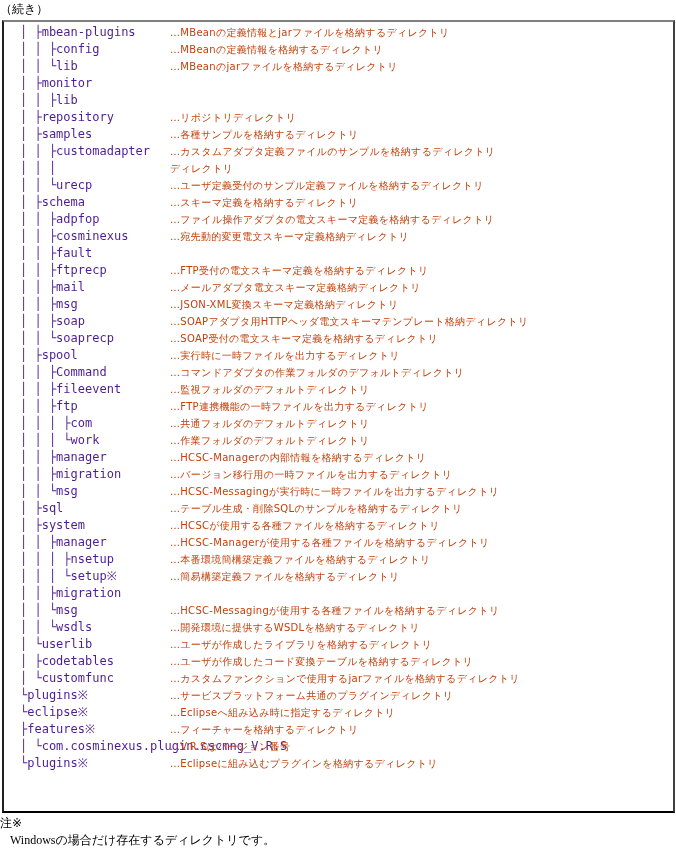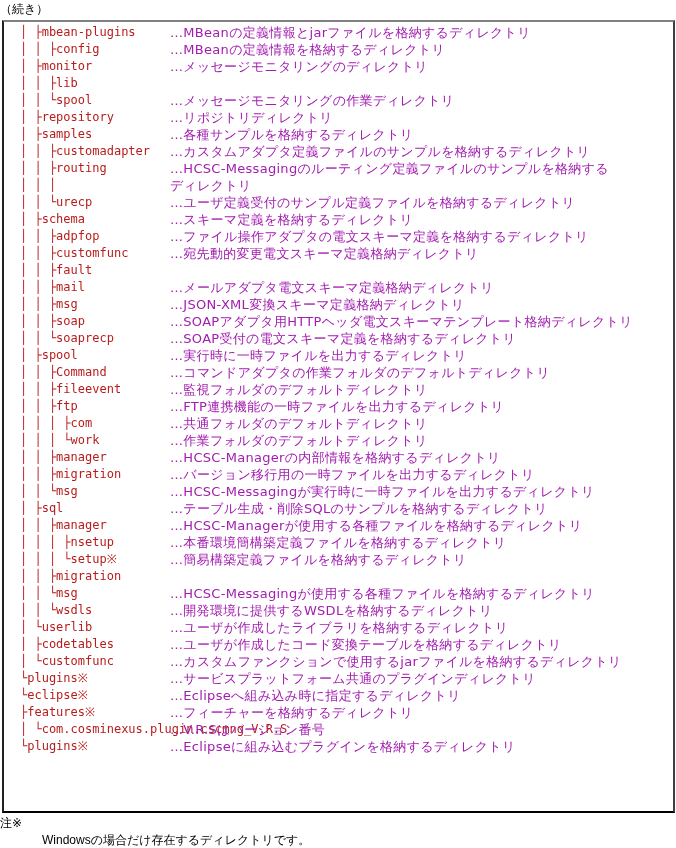--- a/index.html
+++ b/index.html
@@ -20,100 +20,99 @@
     border-bottom: 2px solid #000000;
     box-sizing: content-box;
   }
   .rows { position: absolute; left: 0; top: 2px; right: 0; }
   .row {
     position: relative; height: 17px; line-height: 17px; white-space: nowrap;
   }
   .tree {
     position: absolute; left: 16px; top: 0;
     font-family: "DejaVu Sans Mono", monospace; font-size: 12px;
-    letter-spacing: 0px; color: #b91c1c;
+    letter-spacing: 0px; color: #4c1d95;
   }
   .desc {
     position: absolute; left: 166px; top: 0;
-    font-family: "DejaVu Sans", sans-serif; font-size: 13px; color: #a21caf;
+    font-family: "DejaVu Sans", sans-serif; font-size: 10px; color: #c2410c;
     letter-spacing: 0.3px;
   }
   .note-title {
     position: absolute; left: 0; top: 815px; height: 16px; line-height: 16px;
     font-family: "DejaVu Sans", sans-serif; font-size: 12px;
   }
   .note-body {
     position: absolute; left: 10px; top: 832px; height: 16px; line-height: 16px;
-    font-family: Liberation Sans, sans-serif; font-size: 12px; margin-left: 32px;
+    font-family: Liberation Serif, serif; font-size: 12px;
   }
 </style>
 </head>
 <body>
 
 <div class="caption">（続き）</div>
 
 <div class="box">
   <div class="rows" id="rows">
       <div class="row">
         <span class="tree">│ ├mbean-plugins</span>
         <span class="desc">…MBeanの定義情報とjarファイルを格納するディレクトリ</span>
       </div>
       <div class="row">
         <span class="tree">│ │ ├config</span>
         <span class="desc">…MBeanの定義情報を格納するディレクトリ</span>
       </div>
       <div class="row">
+        <span class="tree">│ │ └lib</span>
+        <span class="desc">…MBeanのjarファイルを格納するディレクトリ</span>
+      </div>
+      <div class="row">
         <span class="tree">│ ├monitor</span>
-        <span class="desc">…メッセージモニタリングのディレクトリ</span>
       </div>
       <div class="row">
         <span class="tree">│ │ ├lib</span>
-      </div>
-      <div class="row">
-        <span class="tree">│ │ └spool</span>
-        <span class="desc">…メッセージモニタリングの作業ディレクトリ</span>
       </div>
       <div class="row">
         <span class="tree">│ ├repository</span>
         <span class="desc">…リポジトリディレクトリ</span>
       </div>
       <div class="row">
         <span class="tree">│ ├samples</span>
         <span class="desc">…各種サンプルを格納するディレクトリ</span>
       </div>
       <div class="row">
         <span class="tree">│ │ ├customadapter</span>
         <span class="desc">…カスタムアダプタ定義ファイルのサンプルを格納するディレクトリ</span>
       </div>
       <div class="row">
-        <span class="tree">│ │ ├routing</span>
-        <span class="desc">…HCSC-Messagingのルーティング定義ファイルのサンプルを格納する</span>
-      </div>
-      <div class="row">
         <span class="tree">│ │ │</span>
         <span class="desc">  ディレクトリ</span>
       </div>
       <div class="row">
         <span class="tree">│ │ └urecp</span>
         <span class="desc">…ユーザ定義受付のサンプル定義ファイルを格納するディレクトリ</span>
       </div>
       <div class="row">
         <span class="tree">│ ├schema</span>
         <span class="desc">…スキーマ定義を格納するディレクトリ</span>
       </div>
       <div class="row">
         <span class="tree">│ │ ├adpfop</span>
         <span class="desc">…ファイル操作アダプタの電文スキーマ定義を格納するディレクトリ</span>
       </div>
       <div class="row">
-        <span class="tree">│ │ ├customfunc</span>
+        <span class="tree">│ │ ├cosminexus</span>
         <span class="desc">…宛先動的変更電文スキーマ定義格納ディレクトリ</span>
       </div>
       <div class="row">
         <span class="tree">│ │ ├fault</span>
+      </div>
+      <div class="row">
+        <span class="tree">│ │ ├ftprecp</span>
+        <span class="desc">…FTP受付の電文スキーマ定義を格納するディレクトリ</span>
       </div>
       <div class="row">
         <span class="tree">│ │ ├mail</span>
         <span class="desc">…メールアダプタ電文スキーマ定義格納ディレクトリ</span>
       </div>
       <div class="row">
         <span class="tree">│ │ ├msg</span>
         <span class="desc">…JSON-XML変換スキーマ定義格納ディレクトリ</span>
       </div>
       <div class="row">
@@ -158,20 +157,24 @@
       </div>
       <div class="row">
         <span class="tree">│ │ └msg</span>
         <span class="desc">…HCSC-Messagingが実行時に一時ファイルを出力するディレクトリ</span>
       </div>
       <div class="row">
         <span class="tree">│ ├sql</span>
         <span class="desc">…テーブル生成・削除SQLのサンプルを格納するディレクトリ</span>
       </div>
       <div class="row">
+        <span class="tree">│ ├system</span>
+        <span class="desc">…HCSCが使用する各種ファイルを格納するディレクトリ</span>
+      </div>
+      <div class="row">
         <span class="tree">│ │ ├manager</span>
         <span class="desc">…HCSC-Managerが使用する各種ファイルを格納するディレクトリ</span>
       </div>
       <div class="row">
         <span class="tree">│ │ │ ├nsetup</span>
         <span class="desc">…本番環境簡構築定義ファイルを格納するディレクトリ</span>
       </div>
       <div class="row">
         <span class="tree">│ │ │ └setup※</span>
         <span class="desc"> …簡易構築定義ファイルを格納するディレクトリ</span>

